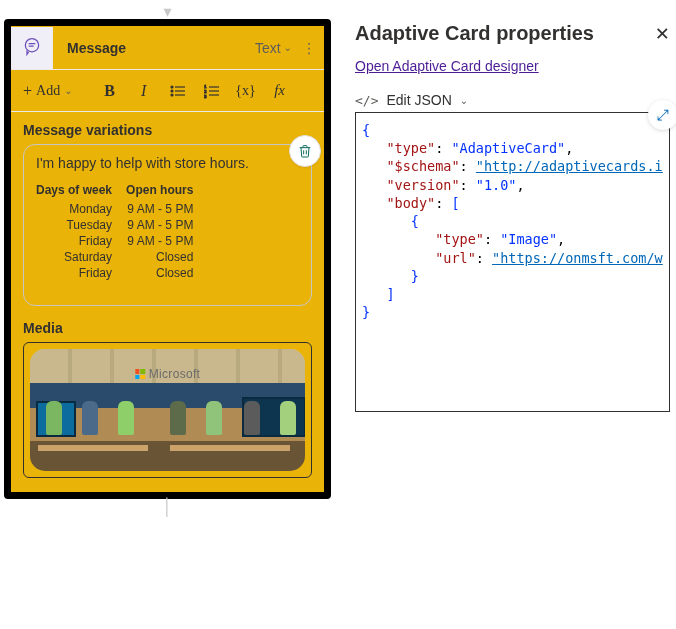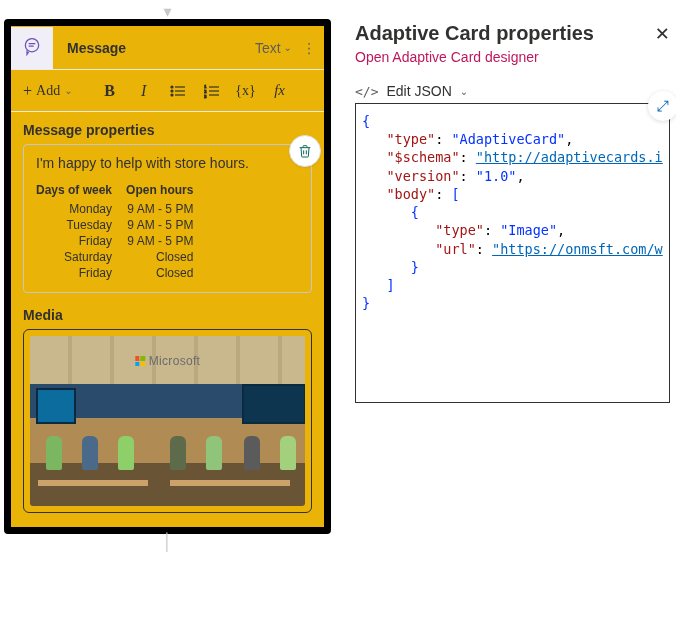--- a/index.html
+++ b/index.html
@@ -17,47 +17,47 @@
   .toolbar { display: flex; align-items: center; gap: 4px; height: 42px; padding: 0 6px; border-bottom: 1px solid #edebe9; }
   .tb-btn { height: 30px; min-width: 30px; display: flex; align-items: center; justify-content: center; color: #323130; cursor: pointer; border-radius: 2px; font-family: "Segoe UI"; }
   .add-btn { padding: 0 6px; gap: 4px; }
   .plus { font-size: 16px; font-weight: 400; }
   .tb-sep { width: 8px; }
   .bold { font-weight: 700; font-size: 16px; }
   .italic { font-style: italic; font-family: Georgia, serif; font-size: 16px; }
   .fx { font-style: italic; font-family: Georgia, serif; font-size: 15px; text-align: right; }
   .body-area { padding: 10px 12px 14px 12px; position: relative; }
   .section-label { font-weight: 600; font-size: 14px; margin-bottom: 6px; }
-  .variation-box { border: 1px solid #c8c6c4; border-radius: 4px; padding: 10px 12px 11px 12px; position: relative; }
+  .variation-box { border: 1px solid #c8c6c4; border-radius: 12px; padding: 10px 12px 24px 12px; position: relative; }
   .trash-btn { position: absolute; top: -10px; right: -10px; width: 32px; height: 32px; border-radius: 50%; background: #fff; border: 1px solid #e1dfdd; display: flex; align-items: center; justify-content: center; cursor: pointer; box-shadow: 0 1px 2px rgba(0,0,0,0.08); }
   .trash-btn svg { width: 16px; height: 16px; stroke: #0b6a5d; fill: none; stroke-width: 1.5; }
   .intro { margin-bottom: 10px; font-size: 14px; }
   table.hours { border-collapse: collapse; font-size: 12px; }
   table.hours th { text-align: left; font-weight: 700; padding: 2px 14px 4px 0; }
   table.hours td { padding: 1px 14px 1px 0; text-align: right; }
   .media-label { font-weight: 600; margin: 14px 0 6px 0; }
   .media-box { border: 1px solid #323130; border-radius: 6px; padding: 6px; }
-  .media-img { width: 100%; height: 170px; border-radius: 3px; background: linear-gradient(180deg,#d9c9a3 0%,#d9c9a3 28%,#2a4b6b 28%,#2a4b6b 48%,#b08b54 48%,#b08b54 75%,#6a5436 75%,#6a5436 100%); position: relative; overflow: hidden; }
+  .media-img { width: 100%; height: 122px; border-radius: 15px; background: linear-gradient(180deg,#d9c9a3 0%,#d9c9a3 28%,#2a4b6b 28%,#2a4b6b 48%,#b08b54 48%,#b08b54 75%,#6a5436 75%,#6a5436 100%); position: relative; overflow: hidden; }
   .media-img::before { content: ""; position: absolute; left: 0; right: 0; top: 0; height: 28%; background: repeating-linear-gradient(90deg,#c9b88e 0 38px,#b9a97f 38px 42px); }
   .screen { position: absolute; background: #0d6c9e; border: 2px solid #0a2b3f; }
   .screen.s1 { left: 6px; top: 52px; width: 40px; height: 36px; }
   .screen.s2 { left: 212px; top: 48px; width: 64px; height: 40px; background: #0e3550; }
   .person { position: absolute; bottom: 36px; width: 16px; height: 34px; border-radius: 6px 6px 2px 2px; }
   .p1 { left: 16px; background: #7bb661; } .p2 { left: 52px; background: #4b6a8a; } .p3 { left: 88px; background: #8fcf6a; } .p4 { left: 140px; background: #5d6b4a; } .p5 { left: 176px; background: #90c47a; } .p6 { left: 214px; background: #5b5b5b; } .p7 { left: 250px; background: #a3d07c; }
   .table3d { position: absolute; bottom: 20px; height: 6px; background: #caa26a; }
   .t1 { left: 8px; width: 110px; } .t2 { left: 140px; width: 120px; }
   .mslogo { position: absolute; top: 18px; left: 50%; transform: translateX(-50%); display: flex; align-items: center; gap: 4px; color: #6b6b6b; font-size: 12px; font-weight: 400; letter-spacing: 0.3px; }
   .mssq { width: 10px; height: 10px; display: grid; grid-template: 1fr 1fr / 1fr 1fr; gap: 1px; }
   .mssq span:nth-child(1){background:#f25022}.mssq span:nth-child(2){background:#7fba00}.mssq span:nth-child(3){background:#00a4ef}.mssq span:nth-child(4){background:#ffb900}
 
   .right-col { flex: 1; padding: 22px 16px 0 24px; }
-  .panel-header { display: flex; align-items: center; justify-content: space-between; margin-bottom: 4px; }
+  .panel-header { display: flex; align-items: center; justify-content: space-between; margin-bottom: 13px; }
   .panel-title { font-size: 20px; font-weight: 600; }
   .close-x { font-size: 18px; cursor: pointer; color: #323130; }
-  .link { color: #be185d; cursor: pointer; font-size: 14px; }
+  .link { color: #4c1d95; text-decoration: underline; cursor: pointer; font-size: 14px; }
   .json-toolbar { display: flex; align-items: center; gap: 8px; margin: 18px 0 4px 0; color: #323130; cursor: pointer; }
   .code-icon { font-family: monospace; font-size: 13px; color: #605e5c; }
   .json-wrap { position: relative; }
   .json-box { border: 1px solid #323130; height: 300px; padding: 8px 6px; font-family: Consolas, monospace; font-size: 13.5px; line-height: 1.35; overflow: hidden; white-space: pre; color: #000; }
   .expand-btn { position: absolute; top: -12px; right: -8px; width: 30px; height: 30px; border-radius: 50%; background: #fff; box-shadow: 0 1px 4px rgba(0,0,0,0.15); display: flex; align-items: center; justify-content: center; cursor: pointer; color: #0067b8; font-size: 15px; }
   .k-blue { color: #0432ff; } .k-maroon { color: #a31515; } .k-link { color: #0067b8; text-decoration: underline; }
   svg.list-ico { width: 16px; height: 16px; stroke: #323130; fill: none; stroke-width: 1.2; }
 </style>
 </head>
 <body>
@@ -109,21 +109,21 @@
             <line x1="5" y1="4" x2="15" y2="4"></line>
             <line x1="5" y1="8" x2="15" y2="8"></line>
             <line x1="5" y1="12" x2="15" y2="12"></line>
           </svg>
       </div>
       <div class="tb-btn">{x}</div>
       <div class="tb-btn fx">fx</div>
     </div>
 
     <div class="body-area">
-      <div class="section-label">Message properties</div>
+      <div class="section-label">Message variations</div>
 
       <div class="variation-box">
         <div class="trash-btn">
           <svg viewBox="0 0 24 24">
               <path d="M4 7h16M9 7V5a1 1 0 0 1 1-1h4a1 1 0 0 1 1 1v2M6 7l1 13a1 1 0 0 0 1 1h8a1 1 0 0 0 1-1l1-13M10 11v6M14 11v6"></path>
             </svg>
         </div>
         <div class="intro">I'm happy to help with store hours.</div>
         <table class="hours">
           <thead>

